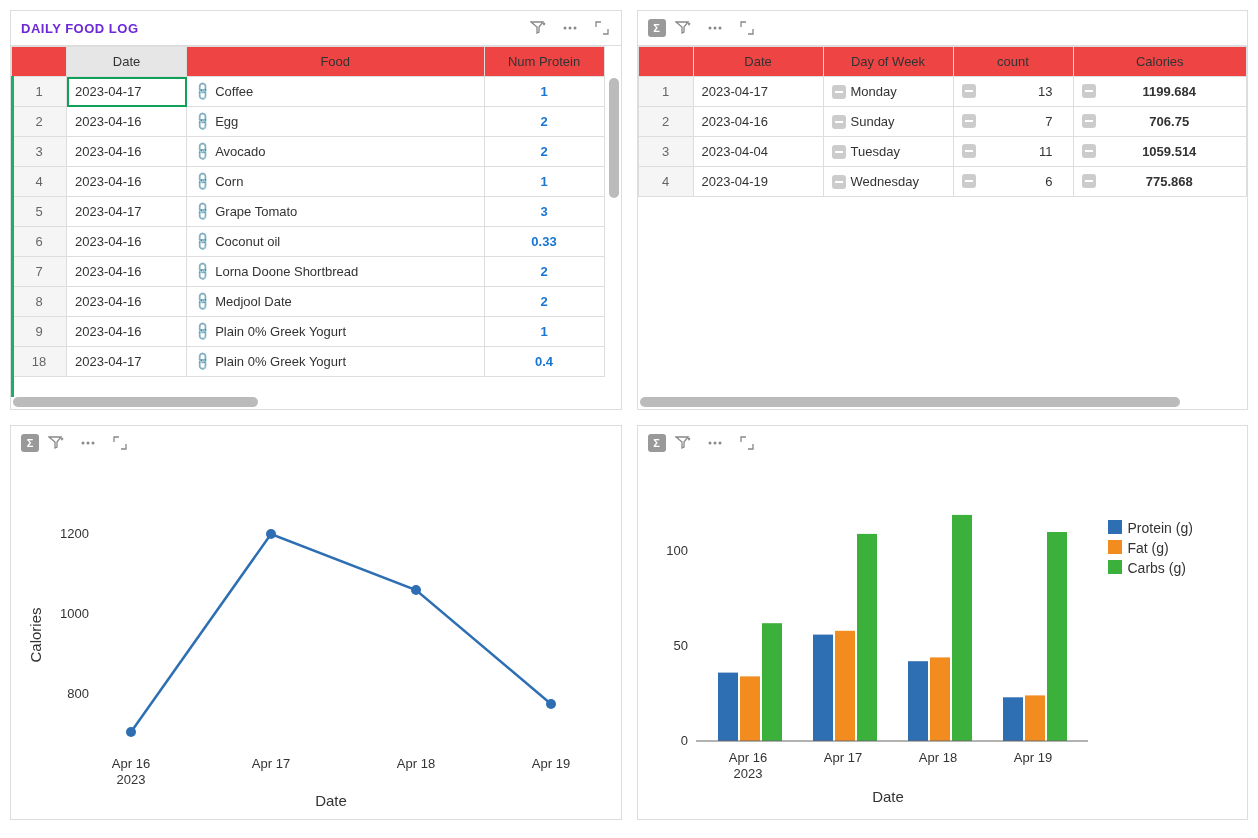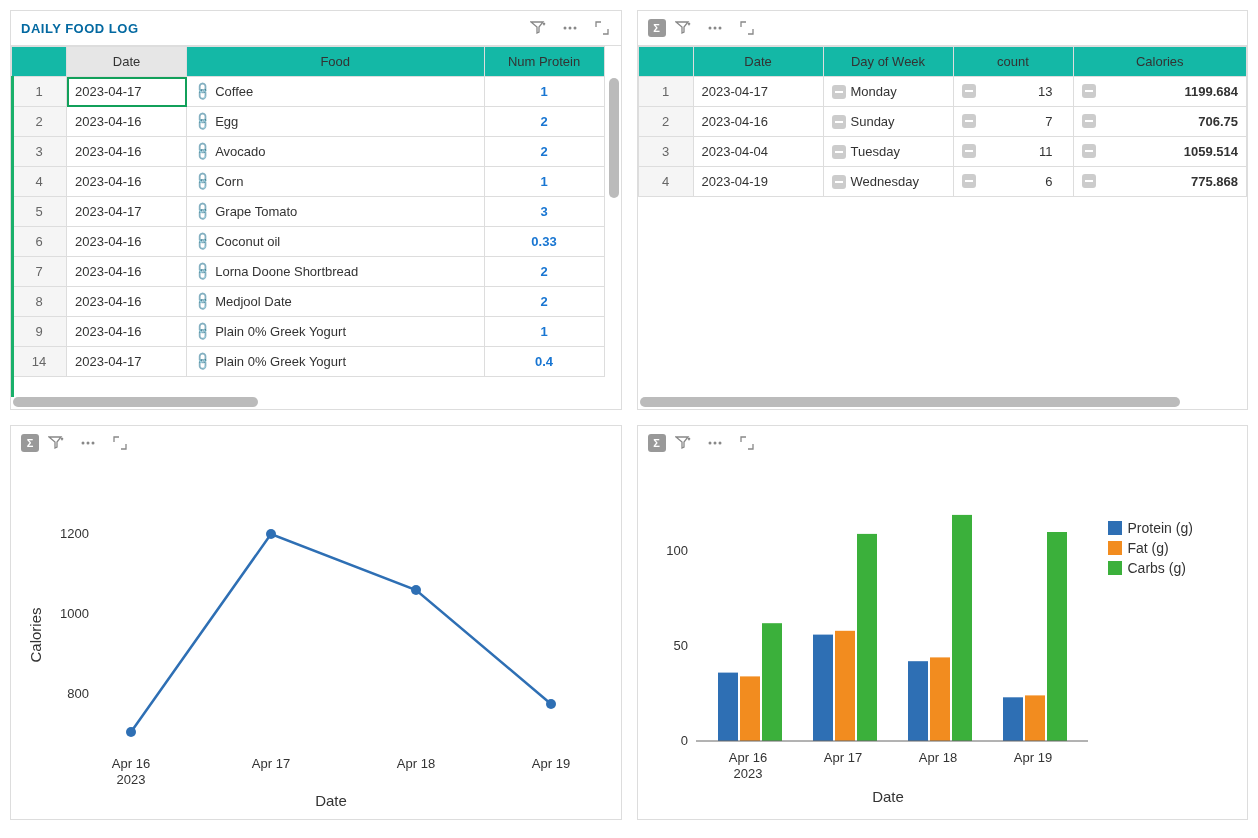--- a/index.html
+++ b/index.html
@@ -38,21 +38,21 @@
     border-radius: 3px;
     display: flex;
     align-items: center;
     justify-content: center;
     font-size: 11px;
     font-weight: bold;
   }
   .panel-title {
     font-size: 13px;
     font-weight: 600;
-    color: #0369a1;
+    color: #6d28d9;
     letter-spacing: 0.5px;
     flex: 1;
   }
   .panel-actions {
     display: flex;
     gap: 14px;
     align-items: center;
     color: #888;
   }
   .icon-btn {
@@ -77,21 +77,21 @@
   th, td {
     border: 1px solid #ddd;
     padding: 6px 8px;
     text-align: left;
     white-space: nowrap;
     overflow: hidden;
     text-overflow: ellipsis;
     height: 30px;
   }
   th {
-    background: #14b8a6;
+    background: #ef4444;
     font-weight: normal;
     text-align: center;
     color: #333;
   }
   th.sel { background: #e6e6e6; }
   td.rownum {
     background: #f5f5f5;
     text-align: center;
     color: #666;
     width: 55px;
@@ -126,21 +126,21 @@
     vertical-align: middle;
     position: relative;
   }
   .calc-icon::after{
     content:"";
     position:absolute;
     left:3px; right:3px; top:6px;
     height:2px; background:#fff;
   }
   .count-val { text-align: right; padding-right: 20px; }
-  .cal-val { text-align: right; font-weight: bold; }
+  .cal-val { text-align: center; font-weight: bold; }
   .scrollbar-v {
     position: absolute;
     right: 2px; top: 32px;
     width: 10px; height: 120px;
     background: #bbb;
     border-radius: 5px;
   }
   .scrollbar-h {
     position: absolute;
     left: 2px; bottom: 2px;
@@ -149,21 +149,21 @@
     border-radius: 5px;
   }
   .chart-area {
     flex: 1;
     position: relative;
     padding: 10px;
   }
   svg { display: block; }
   .axis-label { font-size: 15px; fill: #333; }
   .tick-label { font-size: 13px; fill: #333; }
-  .legend-item { display: flex; align-items: center; gap: 6px; font-size: 14px; margin-bottom: 4px; }
+  .legend-item { display: flex; align-items: flex-start; gap: 6px; font-size: 14px; margin-bottom: 4px; }
   .legend-sw { width: 14px; height: 14px; }
 </style>
 </head>
 <body>
 
 <div class="dashboard">
 
   <div class="panel">
     <div class="panel-header">
       <span class="panel-title">DAILY FOOD LOG</span>
@@ -264,21 +264,21 @@
               <td style="border:none"></td>
             </tr>
             <tr>
               <td class="rownum">9</td>
               <td>2023-04-16</td>
               <td><span class="link-icon">🔗</span>Plain 0% Greek Yogurt</td>
               <td class="num-serv">1</td>
               <td style="border:none"></td>
             </tr>
             <tr>
-              <td class="rownum">14</td>
+              <td class="rownum">18</td>
               <td>2023-04-17</td>
               <td><span class="link-icon">🔗</span>Plain 0% Greek Yogurt</td>
               <td class="num-serv">0.4</td>
               <td style="border:none"></td>
             </tr>
           </tbody>
       </table>
       <div class="scrollbar-v"></div>
       <div class="scrollbar-h" style="width:245px"></div>
     </div>

